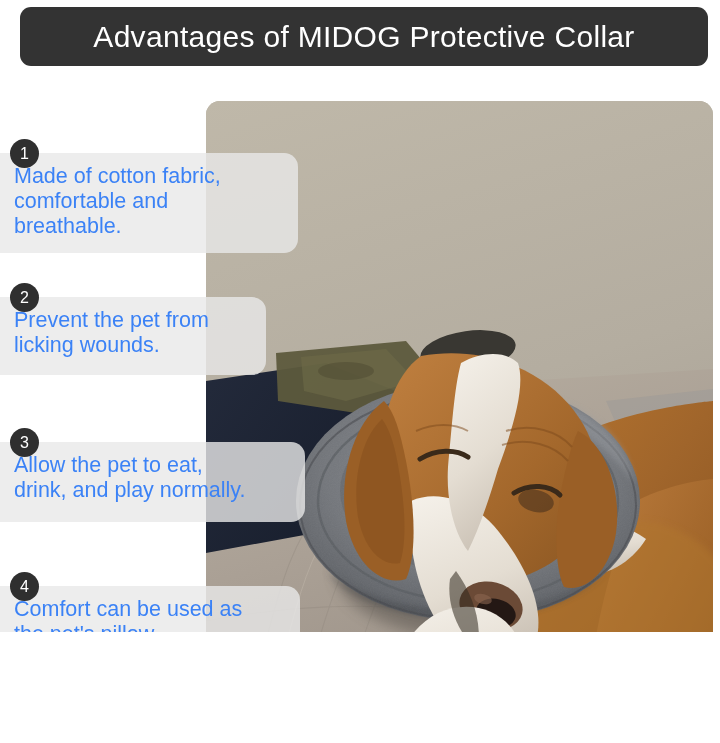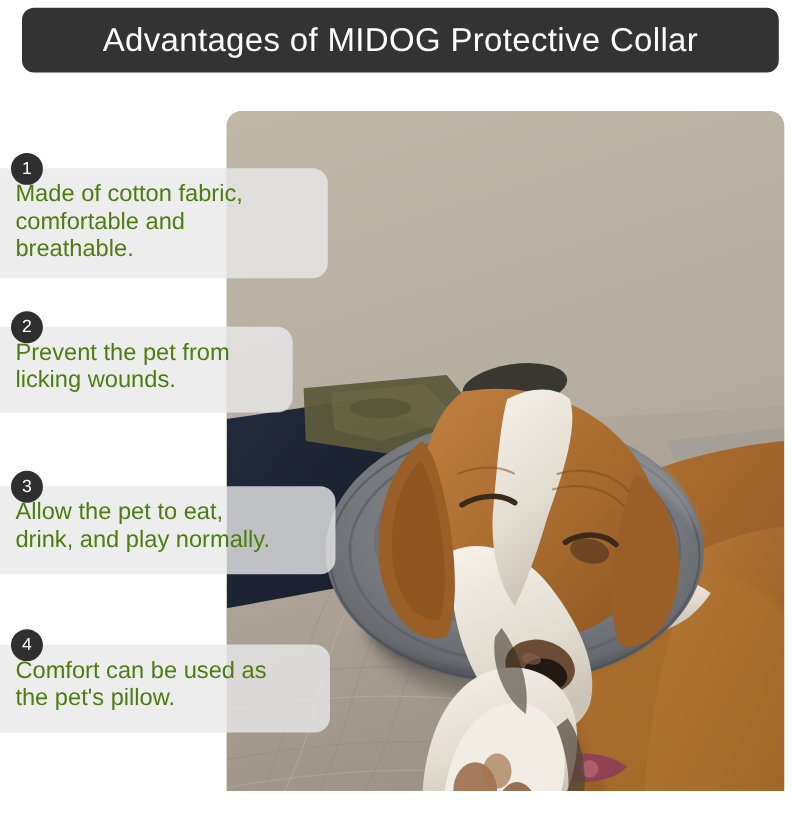--- a/index.html
+++ b/index.html
@@ -3,21 +3,21 @@
 <meta charset="utf-8">
 <style>
   html,body{margin:0;padding:0;}
   body{
     width:720px;height:743px;
     background:#ffffff;
     font-family:"Liberation Sans", sans-serif;
     overflow:hidden;
     position:relative;
   }
-  #stage{position:relative;width:720px;height:719px;background:#fff;overflow:hidden;}
+  #stage{position:relative;width:720px;height:632px;background:#fff;overflow:hidden;}
 
   
   .title-bar{
     position:absolute;left:20px;top:7px;width:688px;height:59px;
     background:#333333;border-radius:11px;
     display:flex;align-items:center;justify-content:center;
     box-sizing:border-box;
   }
   .title-text{
     color:#ffffff;
@@ -39,21 +39,21 @@
   
   .feature{position:absolute;left:0;}
   .feature-box{
     position:absolute;left:-14px;top:0;
     background:rgba(233,233,233,0.80);
     border-radius:14px;
     box-sizing:border-box;
     padding:11px 14px 11px 28px;
   }
   .feature-text{
-    color:#4d7c0f;
+    color:#3b82f6;
     font-size:21.5px;
     line-height:25px;
     font-weight:400;
     white-space:pre-line;
     font-family:"Liberation Sans", sans-serif;
   }
   .badge{
     position:absolute;left:10px;top:0;
     width:29px;height:29px;border-radius:50%;
     background:#2f2f2f;

